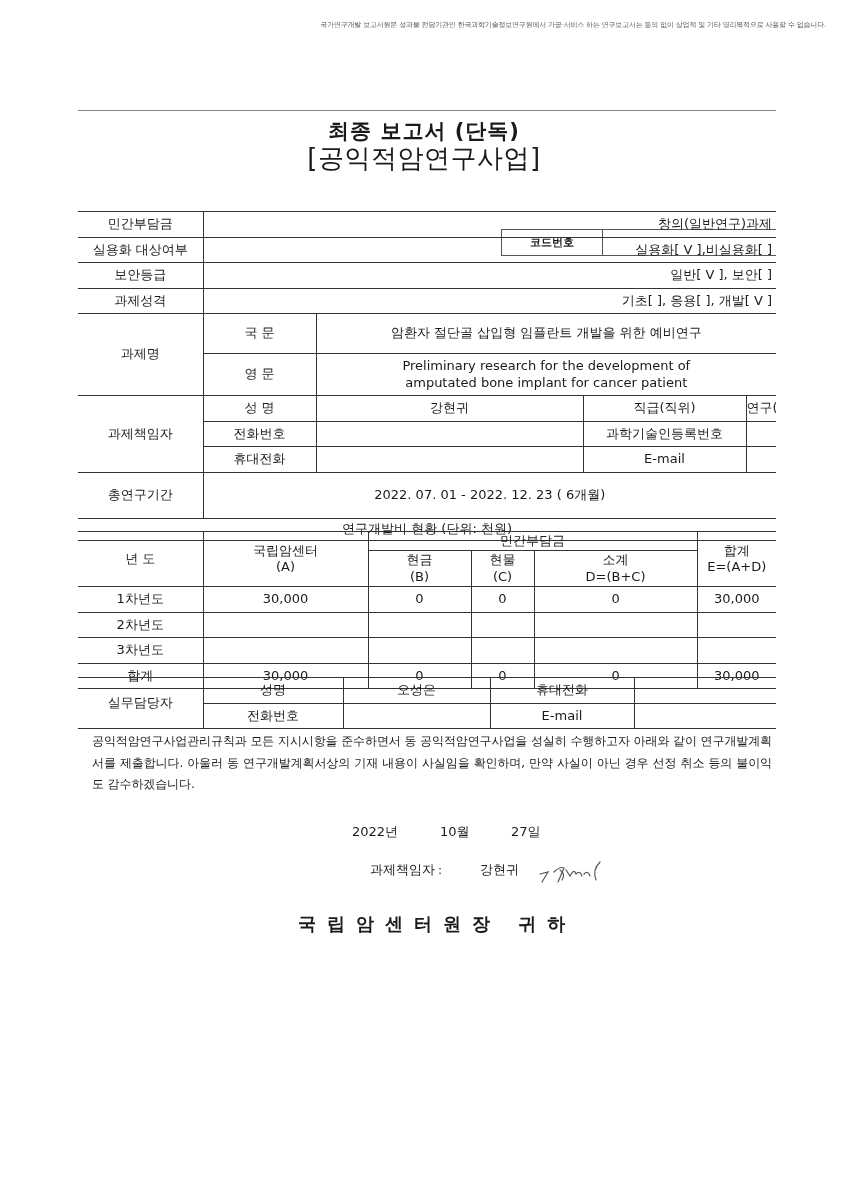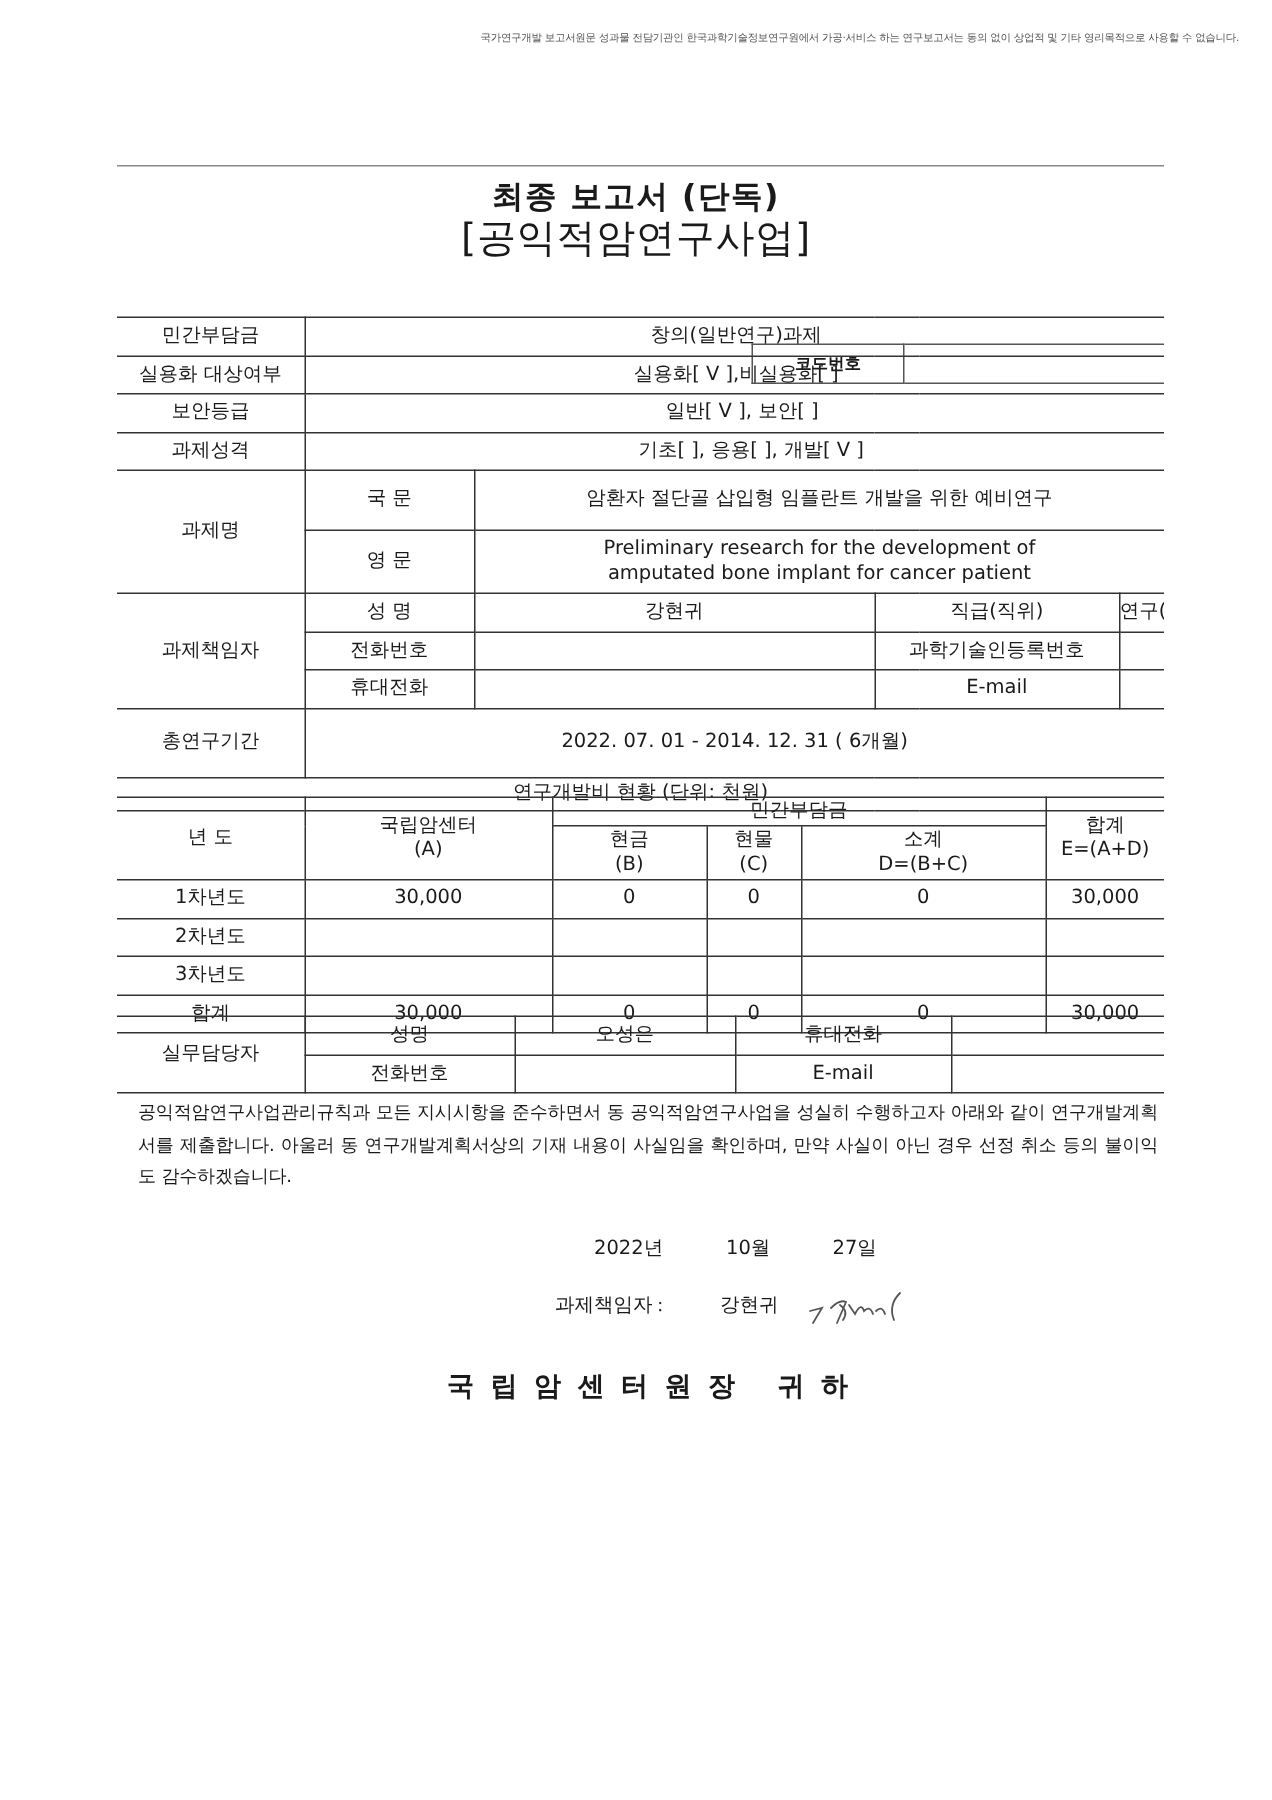--- a/index.html
+++ b/index.html
@@ -7,36 +7,36 @@
   body { position: relative; font-family: "DejaVu Sans", "Liberation Sans", sans-serif; color: #1a1a1a; overflow: hidden; }
 
   .notice { position: absolute; top: 20px; right: 22px; font-size: 7px; color: #555; letter-spacing: -0.2px; white-space: nowrap; margin-left: 24px; }
 
   .top-rule { position: absolute; left: 78px; width: 698px; top: 110px; border-top: 1px solid #888; }
   .title { position: absolute; left: 0; width: 848px; top: 117px; text-align: center; font-size: 21px; font-weight: bold; letter-spacing: 1px; }
   .subtitle { position: absolute; left: 0; width: 848px; top: 141px; text-align: center; font-size: 26px; font-weight: normal; letter-spacing: 0.5px; }
 
   table { border-collapse: collapse; position: absolute; font-size: 13px; table-layout: fixed; }
   td { border: 1px solid #333; text-align: center; vertical-align: middle; padding: 0 4px; line-height: 1.25; white-space: nowrap; overflow: hidden; }
-  td.l { text-align: center; padding-left: 6px; }
+  td.l { text-align: right; padding-left: 6px; }
 
   .code-table { left: 501px; top: 185px; width: 275px; margin-top: 44px; }
   .code-table td { height: 26px; border-color: #555; }
   .code-table td.code-label { width: 101px; font-size: 11px; font-weight: bold; }
   .code-table td.code-value { border-right: none; }
 
   .main-table { left: 78px; top: 211px; width: 698px; }
   .main-table td { height: 25.5px; }
   .main-table td.first { border-left: none; }
   .main-table td.last { border-right: none; }
 
   .body-text { position: absolute; left: 92px; top: 731px; width: 680px; font-size: 12px; line-height: 21.5px; text-align: justify; text-align-last: left; letter-spacing: -0.1px; }
 
   .date-line { position: absolute; top: 823px; left: 0; width: 848px; font-size: 13px; }
-  .date-line span { position: absolute; top: 0; margin-left: 44px; }
+  .date-line span { position: absolute; top: 0; }
 
   .signer { position: absolute; top: 861px; left: 370px; font-size: 13px; }
   .signer span { position: absolute; top: 0; white-space: nowrap; font-family: Liberation Serif, serif; }
   .signature { position: absolute; left: 536px; top: 852px; }
 
   .addressee { position: absolute; left: 298px; top: 912px; font-size: 18px; font-weight: bold; letter-spacing: 11px; white-space: nowrap; }
 </style>
 </head>
 <body>
 
@@ -113,21 +113,21 @@
   </tr>
   <tr>
     <td style="height:22px">휴대전화</td>
     <td colspan="3"></td>
     <td colspan="2">E-mail</td>
     <td class="last"></td>
   </tr>
 
   <tr>
     <td class="first" style="height:46px">총연구기간</td>
-    <td class="last" colspan="7">2022. 07. 01 - 2014. 12. 31 ( 6개월)</td>
+    <td class="last" colspan="7">2022. 07. 01 - 2022. 12. 23 ( 6개월)</td>
   </tr>
 
   <tr>
     <td class="first last" colspan="8" style="height:22px">연구개발비 현황 (단위: 천원)</td>
   </tr>
 </tbody>
   </table>
 
 <table class="main-table" style="top:531px">
   <colgroup>

